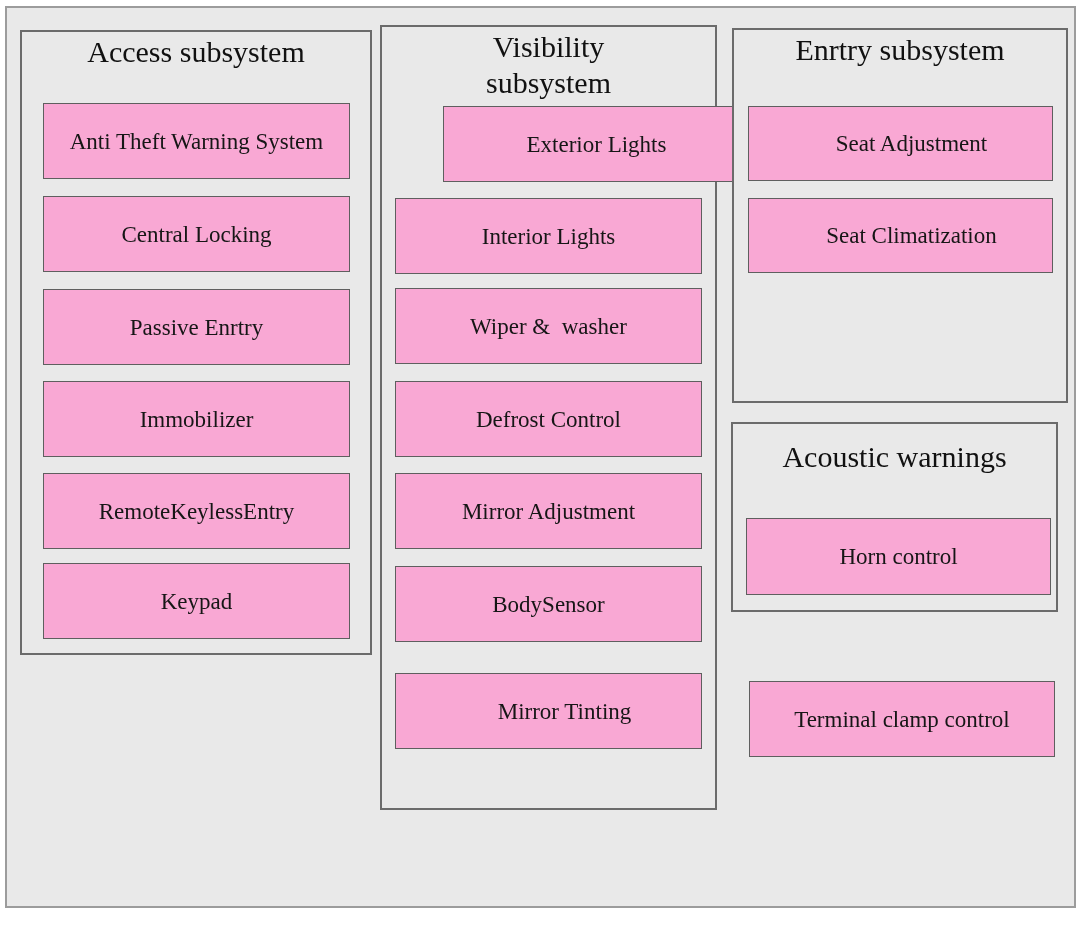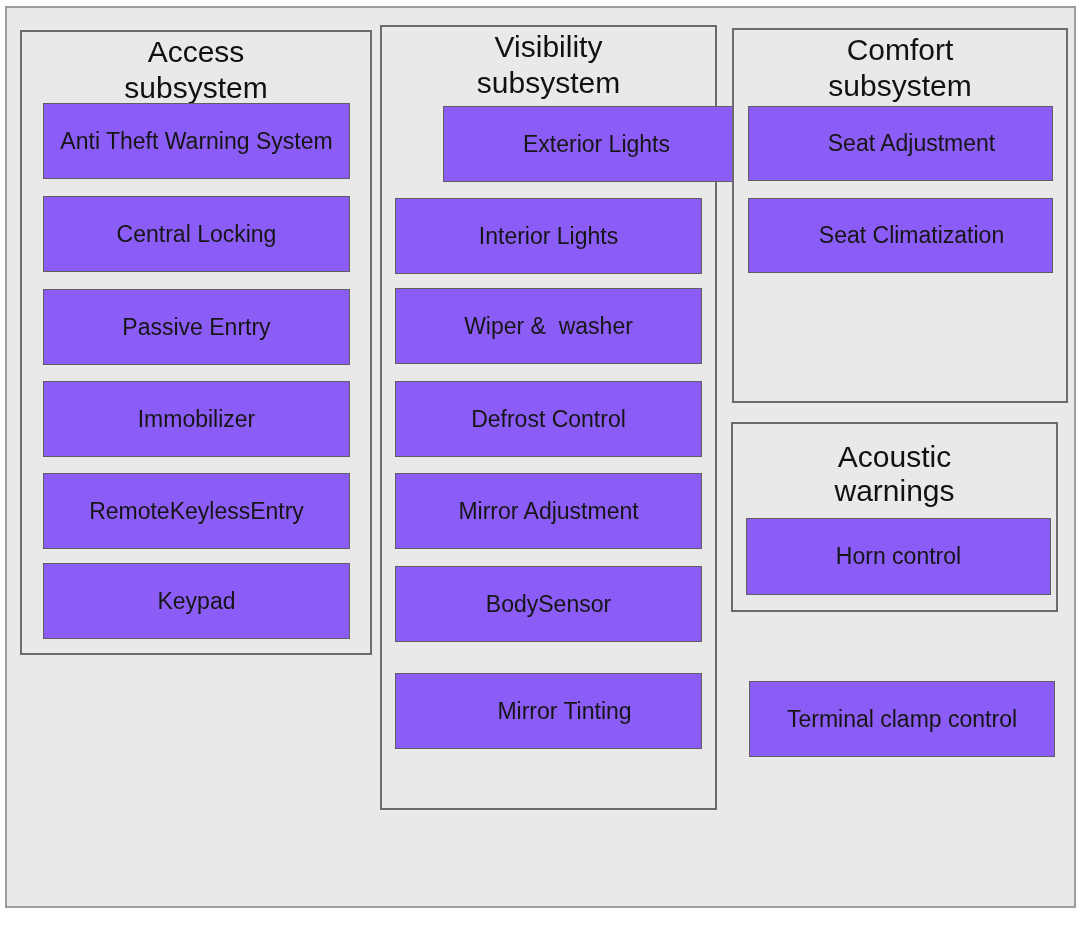--- a/index.html
+++ b/index.html
@@ -18,20 +18,21 @@
   }
   .frame {
     position: absolute;
     left: 5px;
     top: 6px;
     width: 1071px;
     height: 902px;
     box-sizing: border-box;
     background: #e9e9e9;
     border: 2px solid #9c9c9c;
+    font-family: Liberation Serif, serif;
   }
   .group {
     position: absolute;
     box-sizing: border-box;
     border: 2px solid #6b6b6b;
     background: #e9e9e9;
   }
   .group-title {
     margin: 0 auto;
     padding-top: 2px;
@@ -39,21 +40,21 @@
     font-size: 30px;
     line-height: 36px;
     font-weight: 400;
     text-align: center;
     color: #111111;
   }
   .node {
     position: absolute;
     box-sizing: border-box;
     border: 1.5px solid #5f5f5f;
-    background: #8b5cf6;
+    background: #f9a8d4;
     display: flex;
     align-items: center;
     justify-content: center;
     text-align: center;
     font-size: 23px;
     line-height: 27px;
   }
   .node-label { white-space: pre-wrap; }
 
   
@@ -148,21 +149,21 @@
       </div>
       <div class="node n6">
         <span class="node-label">BodySensor</span>
       </div>
       <div class="node n7">
         <span class="node-label">Mirror Tinting</span>
       </div>
     </section>
 
     <section class="group g-comfort">
-      <h2 class="group-title">Comfort subsystem</h2>
+      <h2 class="group-title">Enrtry subsystem</h2>
       <div class="node n1">
         <span class="node-label">Seat Adjustment</span>
       </div>
       <div class="node n2">
         <span class="node-label">Seat Climatization</span>
       </div>
     </section>
 
     <section class="group g-acoustic">
       <h2 class="group-title">Acoustic warnings</h2>

